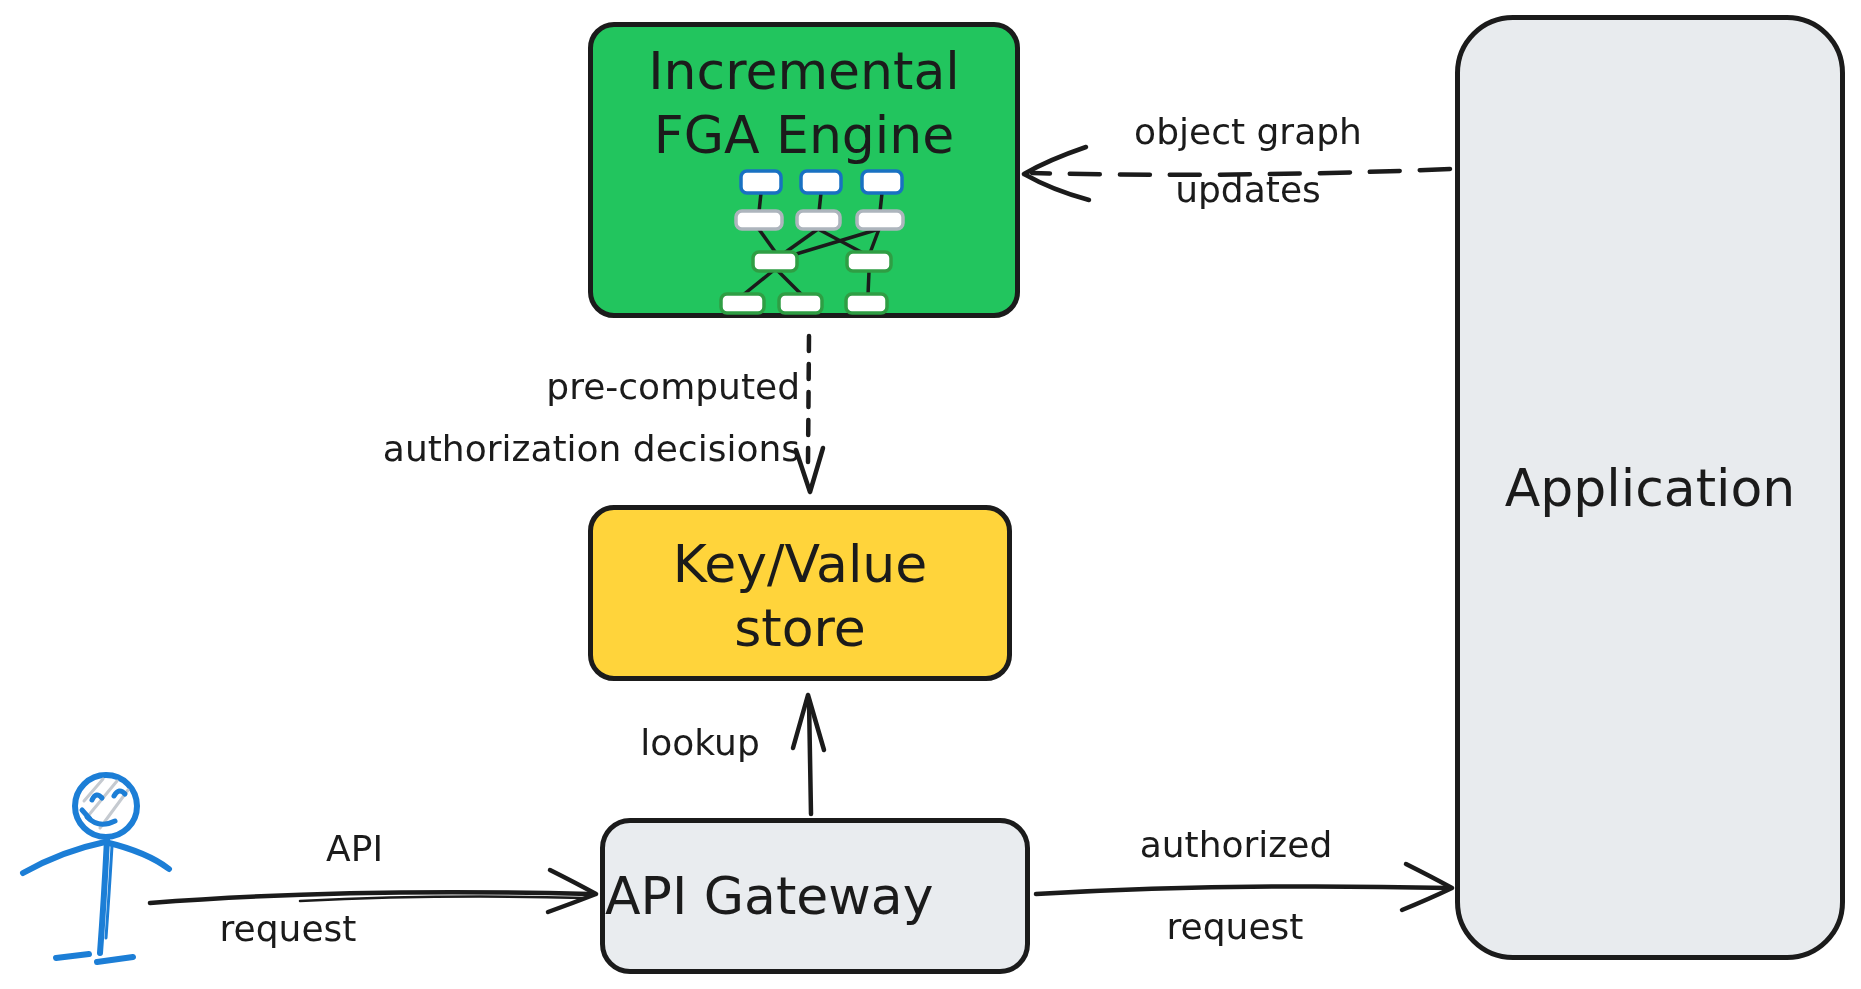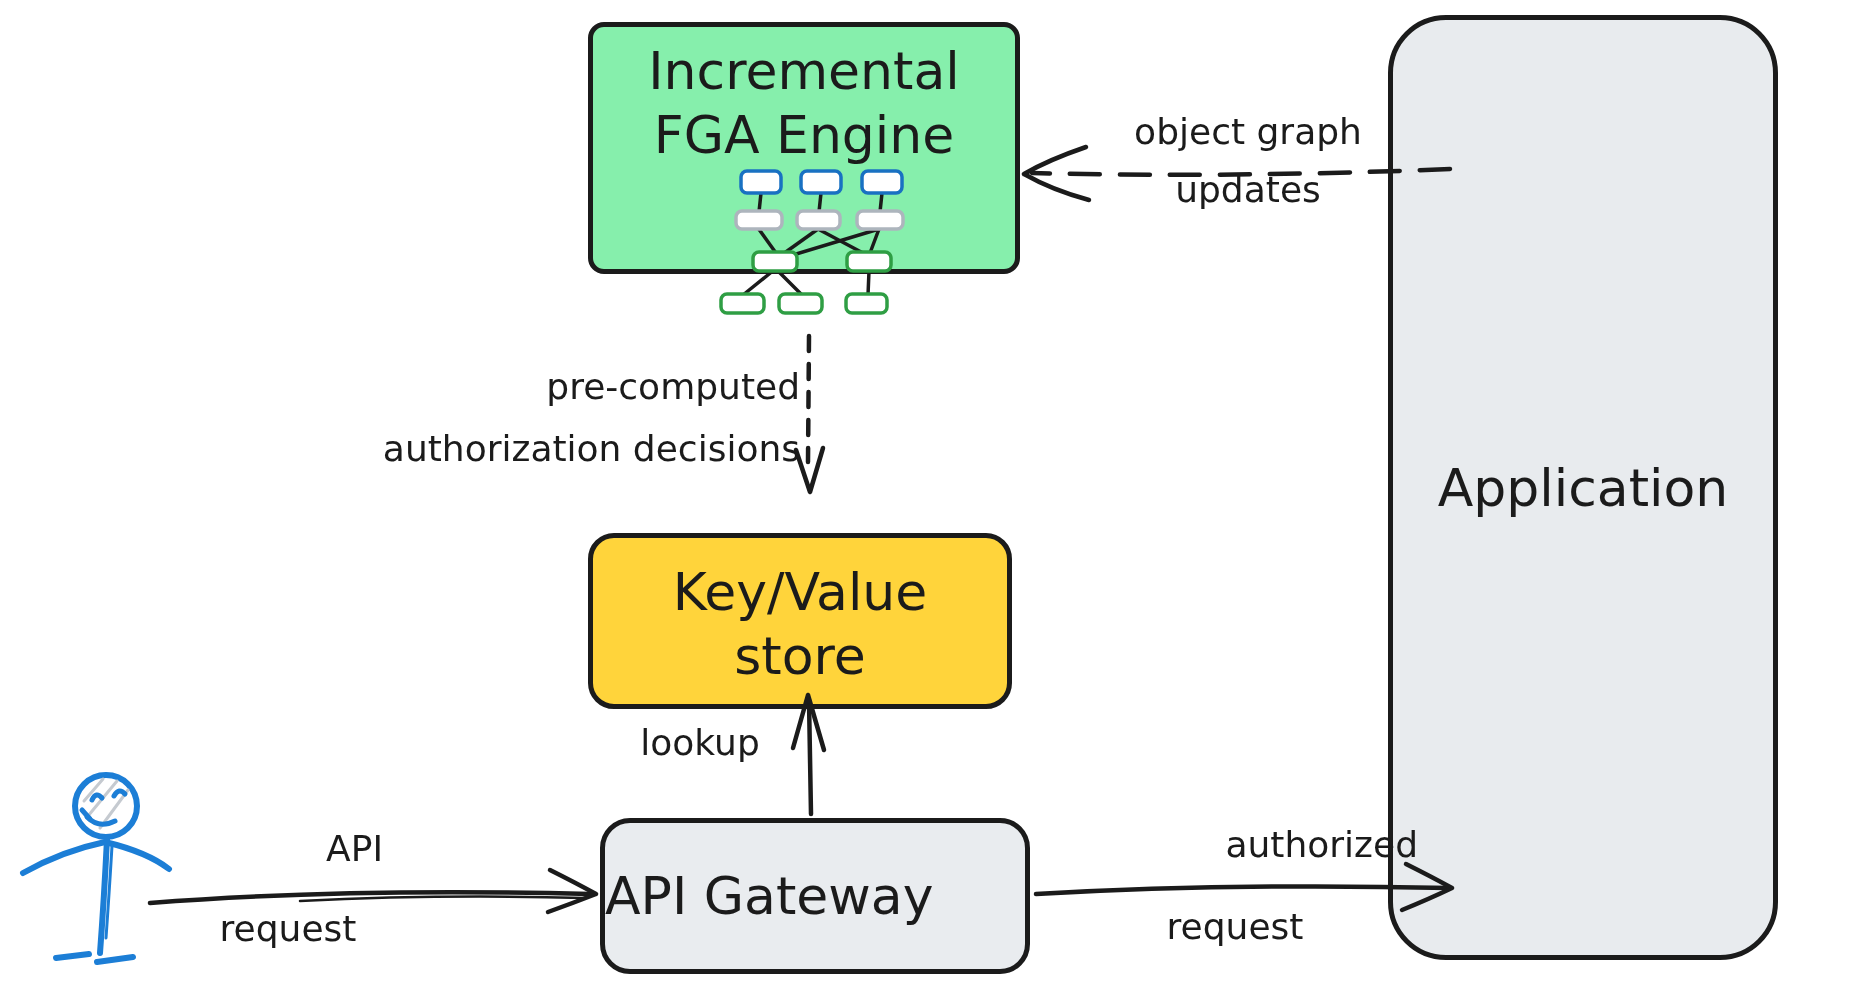--- a/index.html
+++ b/index.html
@@ -4,26 +4,26 @@
 <style>
   html,body { margin:0; padding:0; background:#ffffff; }
   .canvas {
     position:relative; width:1861px; height:989px; background:#ffffff;
     font-family:"DejaVu Sans", sans-serif; color:#1b1b1b; overflow:hidden;
   }
   .box { position:absolute; border:4px solid #1b1b1b; box-sizing:border-box; }
   .box::before {
     content:""; position:absolute; inset:-3px; border-radius:inherit; z-index:-1;
   }
-  .fga-box  { left:588px; top:22px;  width:432px; height:252px; border-radius:16px; background:#86efac; border-width:5px; }
+  .fga-box  { left:588px; top:22px;  width:432px; height:296px; border-radius:26px; background:#22c55e; border-width:5px; }
   .fga-box::before { background:#8ce99a; transform:rotate(1.1deg); }
-  .app-box  { left:1388px; top:15px; width:390px; height:945px; border-radius:58px; background:#e8ebee; border-width:5px;
+  .app-box  { left:1455px; top:15px; width:390px; height:945px; border-radius:58px; background:#e8ebee; border-width:5px;
               display:flex; align-items:center; justify-content:center; }
   .app-box::before { inset:-2px; border:3px solid #1b1b1b; background:transparent; transform:rotate(0.25deg); }
-  .kv-box   { left:588px; top:505px; width:424px; height:176px; border-radius:26px; background:#ffd43b; border-width:5px;margin-top:28px; }
+  .kv-box   { left:588px; top:505px; width:424px; height:176px; border-radius:26px; background:#ffd43b; border-width:5px; }
   .kv-box::before { background:#fcc419; transform:rotate(-1.2deg); }
   .gw-box   { left:600px; top:818px; width:430px; height:156px; border-radius:30px; background:#e9ecef; border-width:5px;
               display:flex; align-items:center; }
   .gw-box::before { background:#dde2e6; transform:rotate(0.8deg); }
 
   .box-title { font-size:52px; white-space:nowrap; }
   .title-lines { position:absolute; left:0; right:0; text-align:center; font-size:52px; line-height:64px; white-space:nowrap; }
   .fga-title { top:12px; }
   .kv-title  { top:22px; }
 
@@ -31,21 +31,21 @@
   .graph-icon rect { fill:#ffffff; stroke-width:3.5px; }
   .graph-icon .edges { stroke-width:3.5px; stroke-linecap:round; fill:none; }
 
   .lbl { position:absolute; font-size:36px; line-height:58px; white-space:nowrap; }
   .lbl-updates     { left:1048px; top:103px; width:400px; text-align:center; }
   .lbl-updates .l2 { }
   .lbl-precomputed { left:140px; top:356px; width:660px; text-align:right; line-height:62px; }
   .lbl-lookup      { left:600px; top:714px; width:200px; text-align:center; }
   .lbl-api-1  { left:183px;  top:820px; width:200px; text-align:right; }
   .lbl-api-2  { left:183px;  top:900px; width:210px; text-align:center; }
-  .lbl-auth-1 { left:1108px; top:816px; width:310px; text-align:right; }
+  .lbl-auth-1 { left:1081px; top:816px; width:310px; text-align:center; }
   .lbl-auth-2 { left:1080px; top:898px; width:310px; text-align:center; }
 
   .overlay { position:absolute; left:0; top:0; width:1861px; height:989px; pointer-events:none; z-index:5; }
   .overlay path, .overlay circle { fill:none; stroke-linecap:round; stroke-linejoin:round; }
   .ink  { stroke-width:4.5px; }
   .thin { stroke-width:2.5px; }
   .user-figure { stroke-width:6px; }
   .user-figure .face { stroke-width:5px; }
   .user-figure .hatch { stroke:#c5cad0; stroke-width:3px; }
   .user-figure .body2 { stroke-width:3px; }

